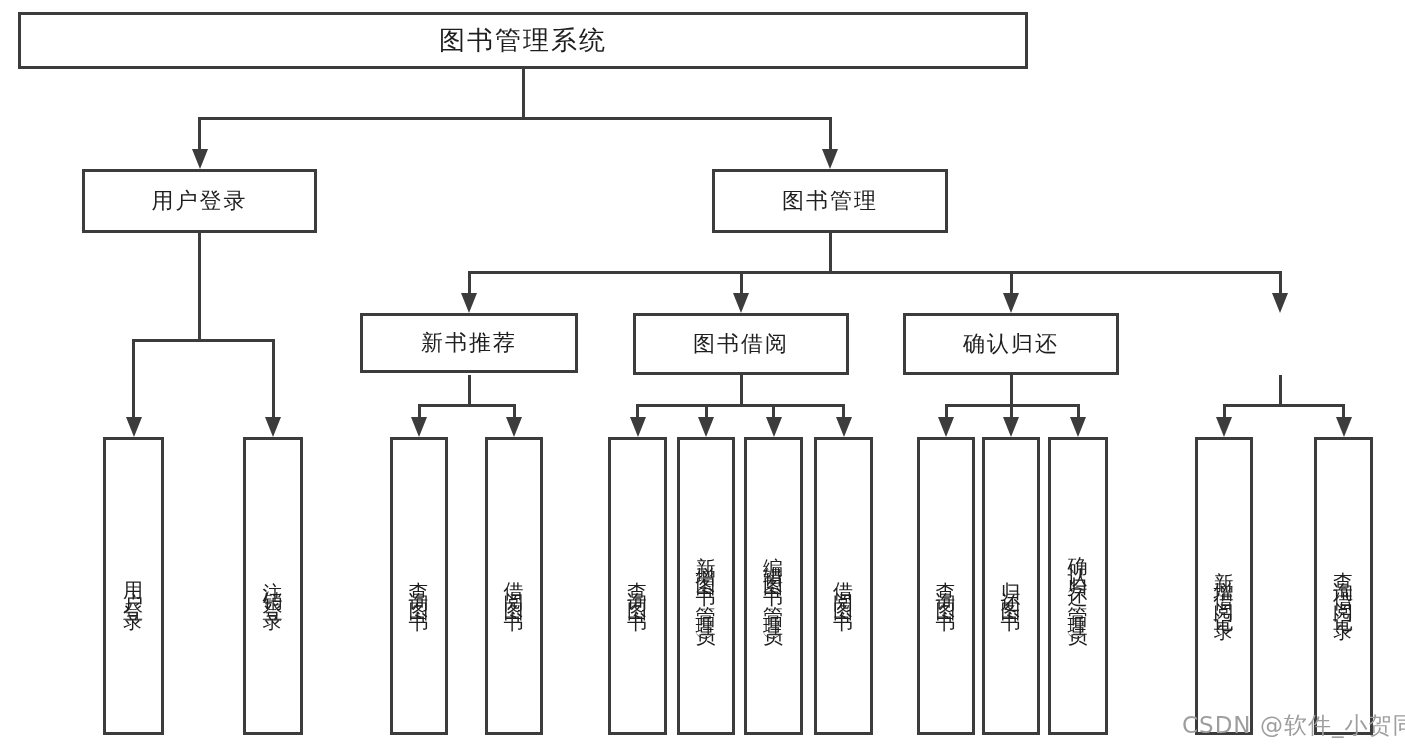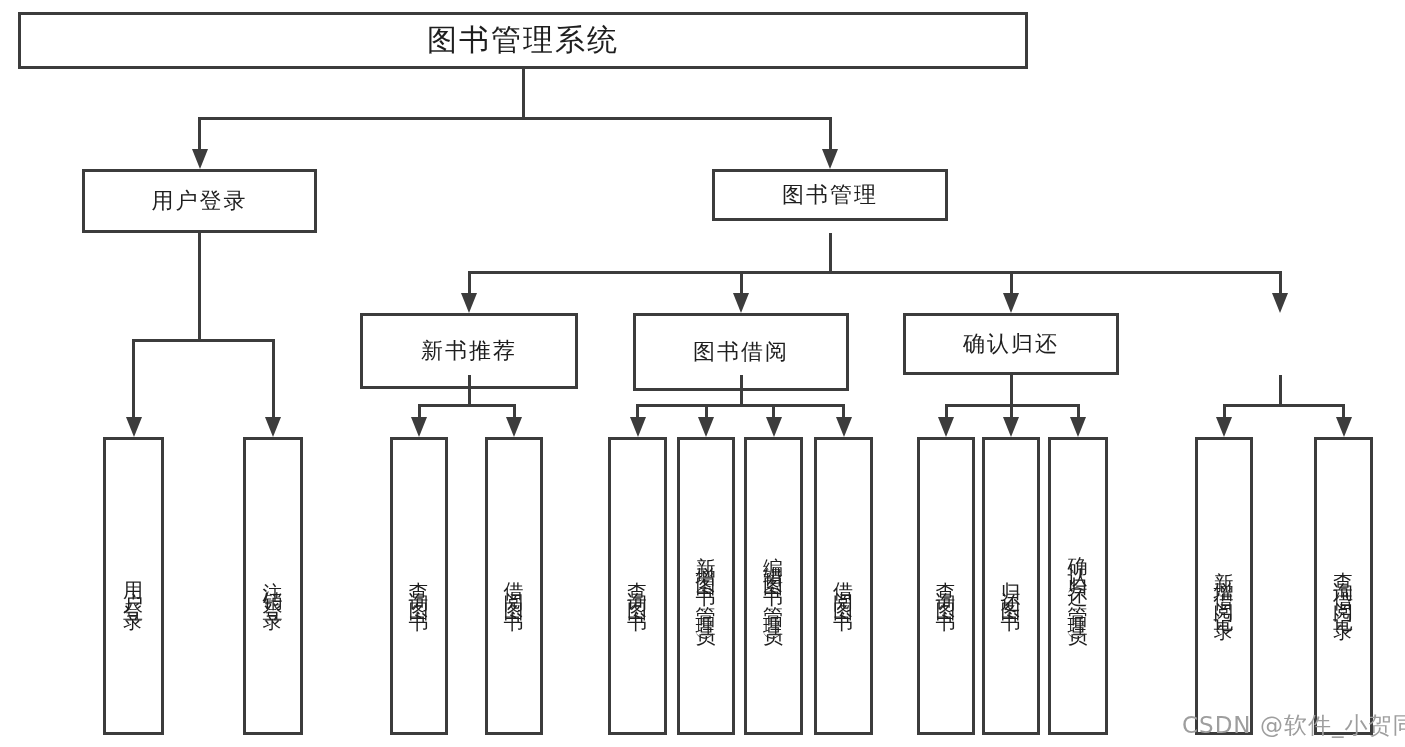--- a/index.html
+++ b/index.html
@@ -24,21 +24,21 @@
     letter-spacing: 2px;
     white-space: nowrap;
   }
   .node.vertical {
     writing-mode: vertical-rl;
     text-orientation: mixed;
     font-size: 20px;
     letter-spacing: 10px;
     line-height: 1;
   }
-  .node.root { font-size: 30px; justify-content: center; }
+  .node.root { font-size: 26px; justify-content: center; }
   .hline, .vline {
     position: absolute;
     background: #3c3c3c;
   }
   .arrow {
     position: absolute;
     width: 0;
     height: 0;
     border-left: 8px solid transparent;
     border-right: 8px solid transparent;
@@ -59,27 +59,27 @@
 <body>
 
 <div class="stage">
   <div class="watermark">CSDN @软件_小贺同学</div>
 <div class="node root" style="left: 18px; top: 12px; width: 1010px; height: 57px;">
       <span>图书管理系统</span>
     </div>
     <div class="node" style="left: 82px; top: 169px; width: 235px; height: 64px;">
       <span>用户登录</span>
     </div>
-    <div class="node" style="left: 712px; top: 169px; width: 236px; height: 52px;">
+    <div class="node" style="left: 712px; top: 169px; width: 236px; height: 64px;">
       <span>图书管理</span>
     </div>
-    <div class="node" style="left: 360px; top: 313px; width: 218px; height: 76px;">
+    <div class="node" style="left: 360px; top: 313px; width: 218px; height: 60px;">
       <span>新书推荐</span>
     </div>
-    <div class="node" style="left: 633px; top: 313px; width: 216px; height: 78px;">
+    <div class="node" style="left: 633px; top: 313px; width: 216px; height: 62px;">
       <span>图书借阅</span>
     </div>
     <div class="node" style="left: 903px; top: 313px; width: 216px; height: 62px;">
       <span>确认归还</span>
     </div>
     <div class="node vertical" style="left: 103px; top: 437px; width: 61px; height: 298px;">
       <span>用户登录</span>
     </div>
     <div class="node vertical" style="left: 243px; top: 437px; width: 60px; height: 298px;">
       <span>注销登录</span>

